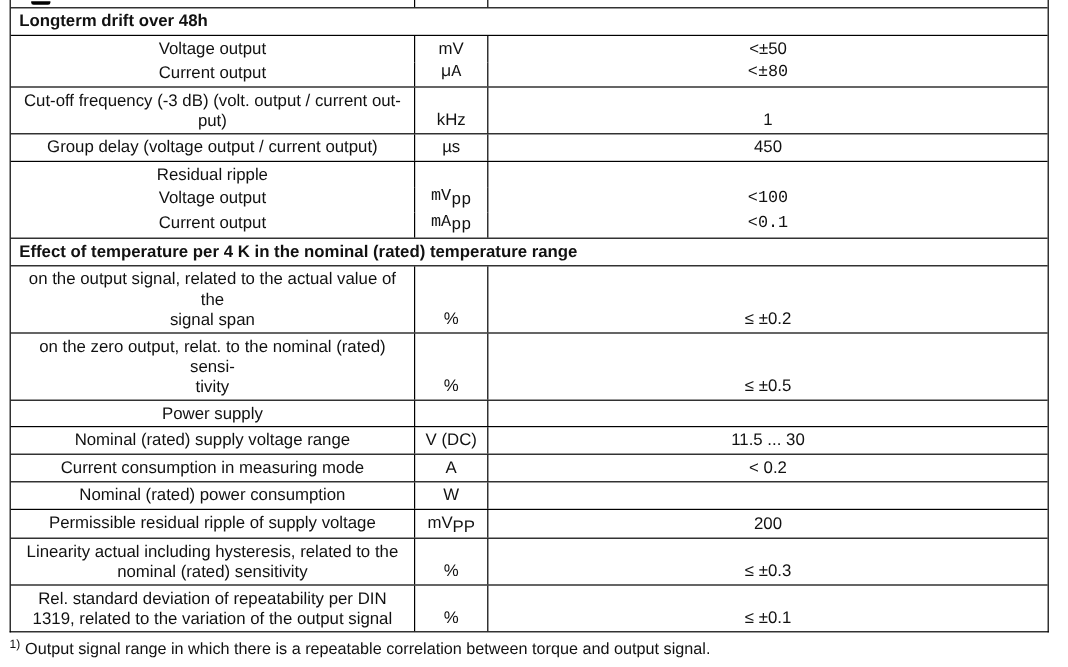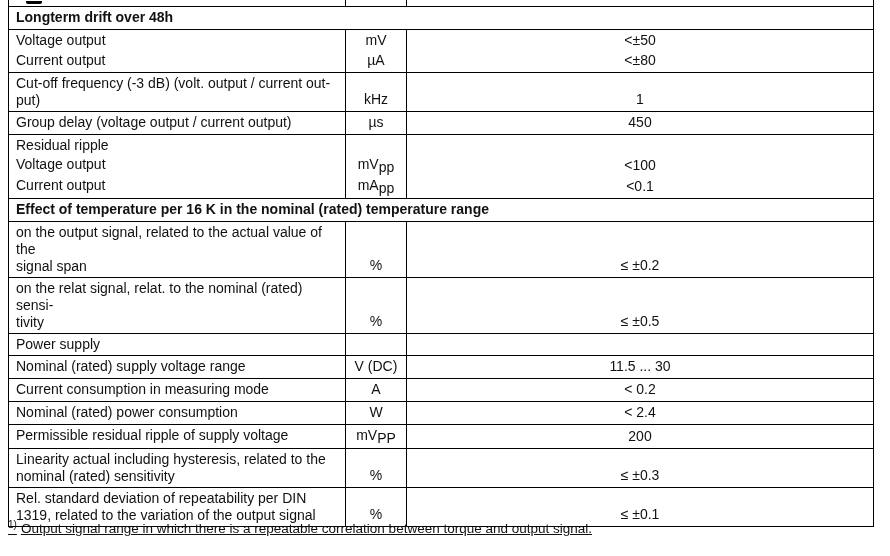--- a/index.html
+++ b/index.html
@@ -34,20 +34,21 @@
     align-items: stretch;
     border-top: 1.5px solid #000;
   }
   .t-row.no-top { border-top: none; }
   .t-row.partial { height: 6px; }
   .c-label {
     width: 336px;
     box-sizing: border-box;
     padding: 2px 7px 2px 7px;
     position: relative;
+    text-align: center;
   }
   .c-unit {
     width: 62px;
     box-sizing: border-box;
     border-left: 1.5px solid #000;
     border-right: 1.5px solid #000;
     display: flex;
     flex-direction: column;
     justify-content: flex-end;
     align-items: center;
@@ -64,21 +65,21 @@
     padding: 2px 2px 3px 2px;
   }
   .c-span {
     width: 100%;
     box-sizing: border-box;
     padding: 2px 7px 3px 7px;
     font-weight: bold;
   }
   .merge { border-top: none; }
   .merge .c-label { padding-top: 0; }
-  .merge .c-unit, .merge .c-value { padding-top: 0; }
+  .merge .c-unit, .merge .c-value { padding-top: 0; font-family: Liberation Mono, monospace; }
   .b { font-weight: normal; }
   sub {
     font-size: 14px;
     line-height: 1;
     vertical-align: -3px;
   }
   sup {
     font-size: 10px;
     line-height: 1;
     vertical-align: 5px;
@@ -88,24 +89,23 @@
     left: 17px;
     top: 0.5px;
     width: 16px;
     height: 3.5px;
     background: #000;
     border-radius: 0 0 2px 2px;
   }
   .footnote {
     position: absolute;
     left: 8px;
-    top: 520px;
+    top: 533px;
     font-size: 13.5px;
     line-height: 16px;
-    text-decoration: underline;
   }
   .footnote sup { margin-right: 4px; }
 </style>
 </head>
 <body>
 
 <div class="page">
   <div class="spec-table">
 
     <div class="t-row partial no-top">
@@ -162,35 +162,35 @@
     </div>
     <div class="t-row merge">
       <div class="c-label">Current output</div>
       <div class="c-unit">
         <span><span>mA</span><sub>pp</sub></span>
       </div>
       <div class="c-value">&lt;0.1</div>
     </div>
 
     <div class="t-row">
-      <div class="c-span">Effect of temperature per 16 K in the nominal (rated) temperature range</div>
+      <div class="c-span">Effect of temperature per 4 K in the nominal (rated) temperature range</div>
     </div>
 
     <div class="t-row">
       <div class="c-label">
         <div><span>on the </span><span class="b">output signal,</span><span> related to the actual value of the</span></div>
         <div>signal span</div>
       </div>
       <div class="c-unit">%</div>
       <div class="c-value">≤ ±0.2</div>
     </div>
 
     <div class="t-row">
       <div class="c-label">
-        <div><span>on the </span><span class="b">relat signal,</span><span> relat. to the nominal (rated) sensi-</span></div>
+        <div><span>on the </span><span class="b">zero output,</span><span> relat. to the nominal (rated) sensi-</span></div>
         <div>tivity</div>
       </div>
       <div class="c-unit">%</div>
       <div class="c-value">≤ ±0.5</div>
     </div>
 
     <div class="t-row">
       <div class="c-label b">Power supply</div>
       <div class="c-unit"></div>
       <div class="c-value"></div>
@@ -204,21 +204,20 @@
 
     <div class="t-row">
       <div class="c-label">Current consumption in measuring mode</div>
       <div class="c-unit">A</div>
       <div class="c-value">&lt; 0.2</div>
     </div>
 
     <div class="t-row">
       <div class="c-label">Nominal (rated) power consumption</div>
       <div class="c-unit">W</div>
-      <div class="c-value">&lt; 2.4</div>
     </div>
 
     <div class="t-row">
       <div class="c-label">Permissible residual ripple of supply voltage</div>
       <div class="c-unit">
         <span><span>mV</span><sub>PP</sub></span>
       </div>
       <div class="c-value">200</div>
     </div>
 

